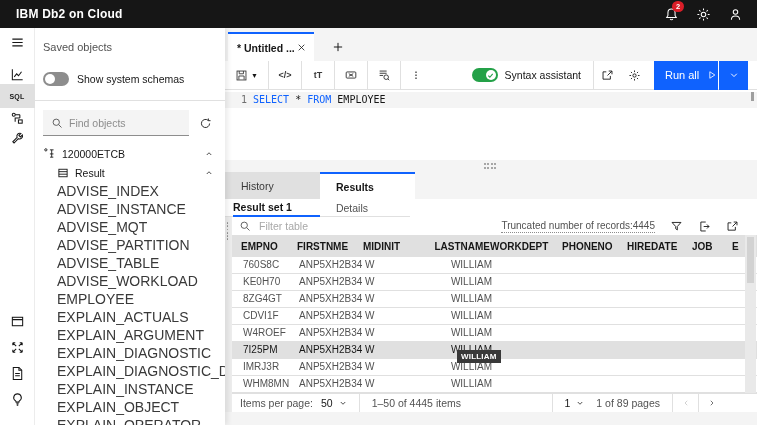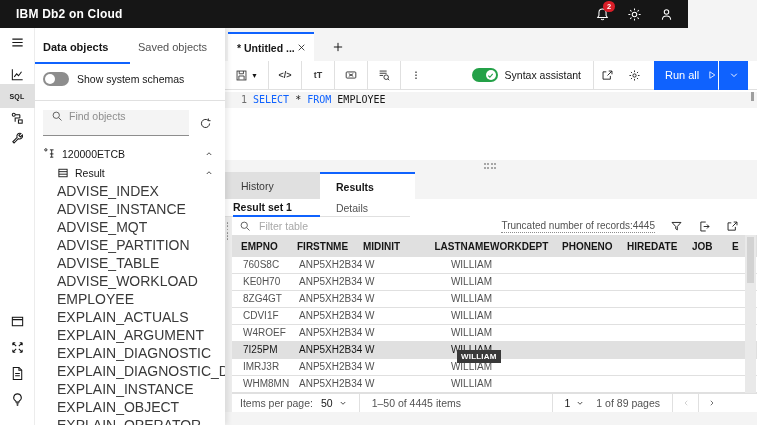--- a/index.html
+++ b/index.html
@@ -2,21 +2,21 @@
 <html><head>
 <meta charset="utf-8">
 <style>
   * { margin:0; padding:0; box-sizing:border-box; }
   body { background:#fff; }
   .app { position:relative; width:757px; height:425px; overflow:hidden;
          font-family:"Liberation Sans", sans-serif; color:#161616; background:#f4f4f4; }
   svg { display:block; }
 
   
-  .top-header { position:absolute; left:0; top:0; width:688px; height:28px; background:#161616;
+  .top-header { position:absolute; left:0; top:0; width:757px; height:28px; background:#161616;
                 display:flex; align-items:center; z-index:20;gap:28px; }
   .brand { color:#fff; font-size:12px; font-weight:700; padding-left:16px; letter-spacing:.2px; }
   .header-actions { margin-left:auto; display:flex; align-items:center; padding-right:6px; }
   .hbtn { width:32px; height:28px; display:flex; align-items:center; justify-content:center; position:relative; color:#fff; cursor:pointer; }
   .badge { position:absolute; top:1px; right:3px; min-width:12px; height:11px; padding:0 3px; background:#da1e28;
            border-radius:7px; color:#fff; font-size:7.5px; line-height:11px; text-align:center; font-weight:700; }
 
   
   .rail { position:absolute; left:0; top:28px; width:35px; height:397px; background:#fff;
           display:flex; flex-direction:column; align-items:center; z-index:6; border-right:1px solid #ececec; }
@@ -36,21 +36,21 @@
   .toggle-row { display:flex; align-items:center; gap:8px; height:30px; padding-left:8px; }
   .pill { width:26px; height:14px; border-radius:8px; background:#8d8d8d; position:relative; cursor:pointer; }
   .pill .knob { position:absolute; top:2px; left:2px; width:10px; height:10px; border-radius:50%; background:#fff; }
   .pill.on { background:#24a148; }
   .pill.on .knob { left:auto; right:2px; display:flex; align-items:center; justify-content:center; }
   .pill.on .knob svg { width:7px; height:7px; }
   .toggle-label { font-size:10.5px; color:#161616; }
   .panel-sep { height:1px; background:#e0e0e0; margin-top:6px; }
   .search-row { display:flex; align-items:center; margin:9px 8px 0 8px; }
   .search-box { flex:1; height:26px; background:#f4f4f4; border:none; border-bottom:1px solid #8d8d8d;
-                display:flex; align-items:flex-start; gap:6px; padding:0 8px; }
+                display:flex; align-items:center; gap:6px; padding:0 8px; }
   .search-box input { border:none; outline:none; background:transparent; font-size:10.5px; width:100%;
                       font-family:"Liberation Sans", sans-serif; color:#161616; }
   .search-box input::placeholder { color:#8d8d8d; }
   .reset-btn { width:24px; height:24px; display:flex; align-items:center; justify-content:center; margin-left:4px; color:#161616; cursor:pointer; }
   .tree { margin-top:8px; }
   .tree-row { display:flex; align-items:center; height:19px; font-size:10.5px; color:#161616; cursor:pointer; }
   .tree-row .lbl { margin-left:6px; }
   .tree-row .chev { margin-left:auto; margin-right:12px; color:#161616; }
   .tree-row.schema { padding-left:8px; }
   .tree-row.group { padding-left:22px; }
@@ -248,21 +248,20 @@
               <path d="M8 2a4 4 0 0 1 2.3 7.3c-.5.4-.8.9-.8 1.5H6.5c0-.6-.3-1.1-.8-1.5A4 4 0 0 1 8 2z"></path>
               <path d="M6.8 12.5h2.4M7.2 14h1.6"></path>
             </svg>
         </span>
       </div>
     </div>
   </div>
 
   <div class="objects-panel">
     <div class="obj-tabs">
-      <div class="obj-tab active">Data objects</div>
       <div class="obj-tab">Saved objects</div>
     </div>
     <div class="toggle-row">
       <div class="pill">
           <div class="knob"></div>
         </div>
       <div class="toggle-label">Show system schemas</div>
     </div>
     <div class="panel-sep"></div>
     <div class="search-row">

